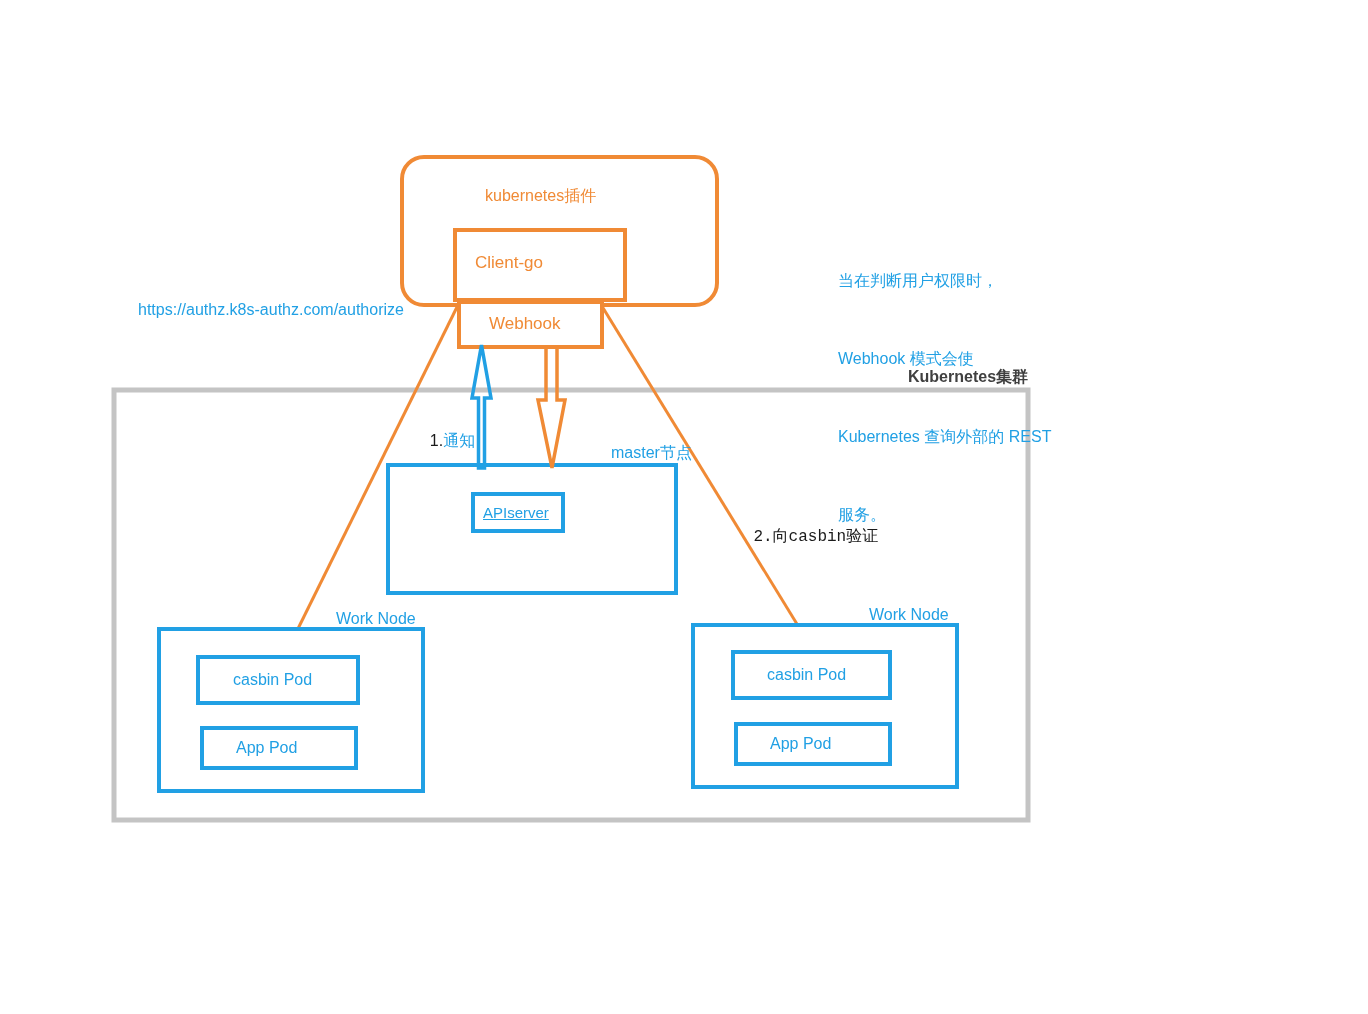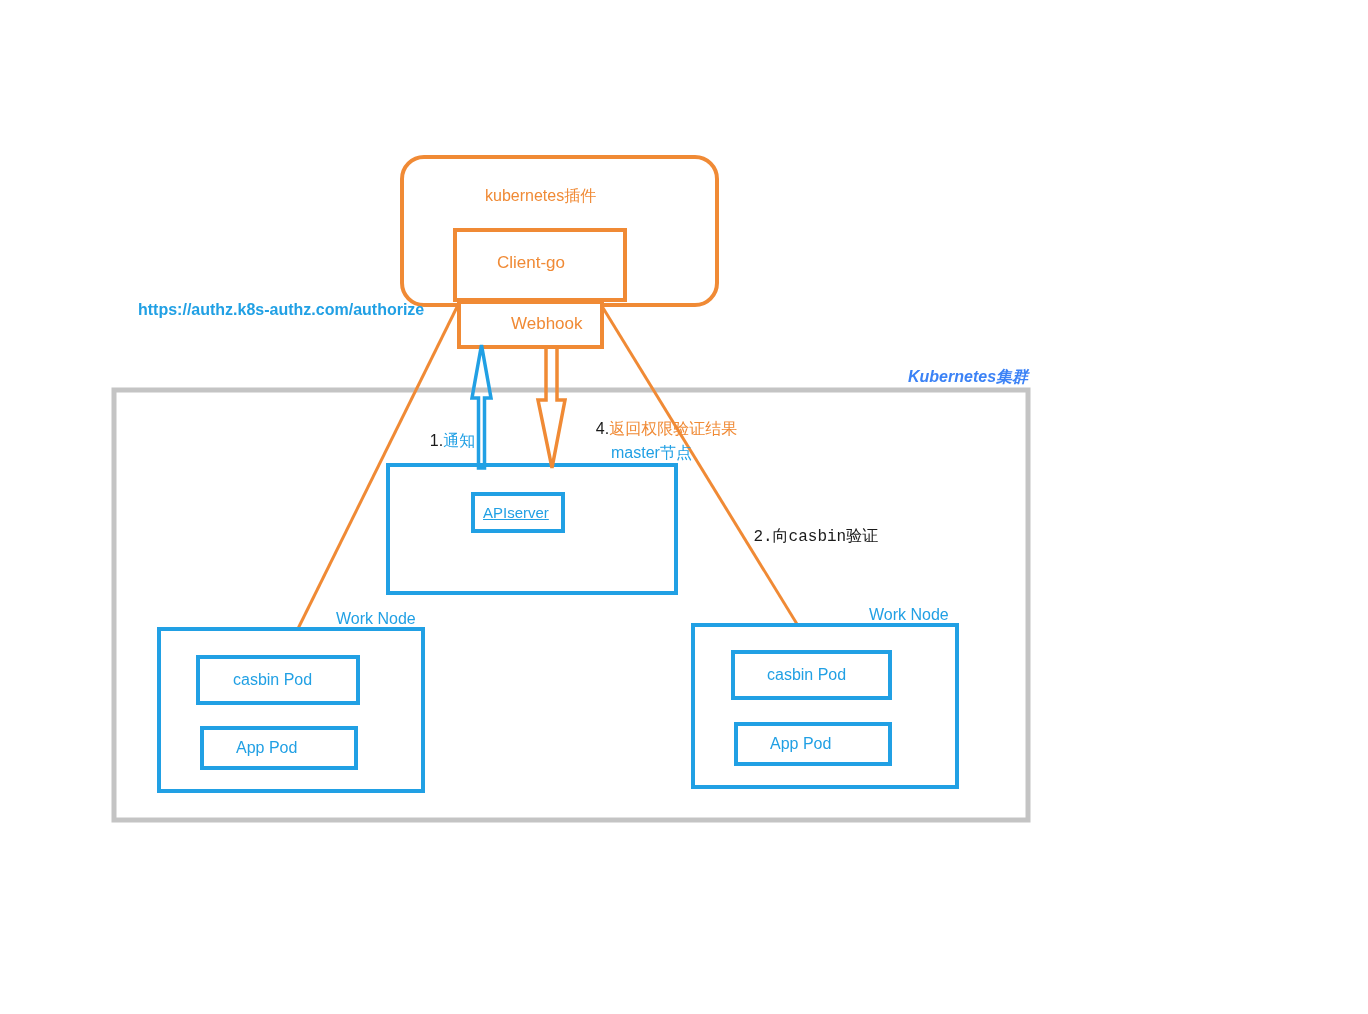--- a/index.html
+++ b/index.html
@@ -26,25 +26,25 @@
   }
   .lbl {
     position: absolute;
     white-space: pre;
     line-height: 1.0;
   }
 
   
   .t-orange   { color: #f08a35; }
   .t-blue     { color: #21a0e4; }
-  .t-gray     { color: #3b82f6; font-style: italic; }
+  .t-gray     { color: #404040; }
   .t-black    { color: #1a1a1a; }
 
   .f16 { font-size: 16px; }
-  .f17 { font-size: 17px; margin-left: 22px; }
+  .f17 { font-size: 17px; }
   .f15 { font-size: 15px; text-decoration: underline; }
   .bold { font-weight: bold; }
 
   .anno-blue {
     position: absolute;
     color: #21a0e4;
     font-size: 16px;
     line-height: 26px;
     white-space: pre;
   }
@@ -90,32 +90,35 @@
 
     <path d="M 546 347 L 546 400 L 538 400 L 552 468 L 565 400 L 557 400 L 557 347 Z" fill="none" stroke="#f08a35" stroke-width="3.5" stroke-linejoin="miter"></path>
   </svg>
 
   <div class="lbl f16 t-orange" style="left:485px; top:188px;">kubernetes插件</div>
 
   <div class="lbl f17 t-orange" style="left:475px; top:254px;">Client-go</div>
 
   <div class="lbl f17 t-orange" style="left:489px; top:315px;">Webhook</div>
 
-  <div class="lbl f16 t-blue" style="left:138px; top:302px;font-weight:bold;">https://authz.k8s-authz.com/authorize</div>
+  <div class="lbl f16 t-blue" style="left:138px; top:302px;">https://authz.k8s-authz.com/authorize</div>
 
+  <div class="anno-blue" style="left:838px; top:216px;">
+    <div>当在判断用户权限时，</div>
+    <div>Webhook 模式会使</div>
+    <div>Kubernetes 查询外部的 REST</div>
+    <div>服务。</div>
+  </div>
 
   <div class="lbl f16 bold t-gray" style="left:908px; top:369px;">Kubernetes集群</div>
 
   <div class="step-label" style="left:412px; top:413px;text-align:center;">
     <span class="t-black">1.</span><span class="t-blue">通知</span>
   </div>
 
-  <div class="step-label" style="left:578px; top:401px;">
-    <span class="t-black">4.</span><span class="t-orange">返回权限验证结果</span>
-  </div>
 
   <div class="lbl f16 t-blue" style="left:611px; top:445px;">master节点</div>
 
   <div class="lbl f15 t-blue" style="left:483px; top:505px;">APIserver</div>
 
   <div class="step-label" style="left:715px; top:508px;font-family:Liberation Mono, monospace;">
     <span class="t-black">2.</span><span class="t-black">向casbin验证</span>
   </div>
 
 

